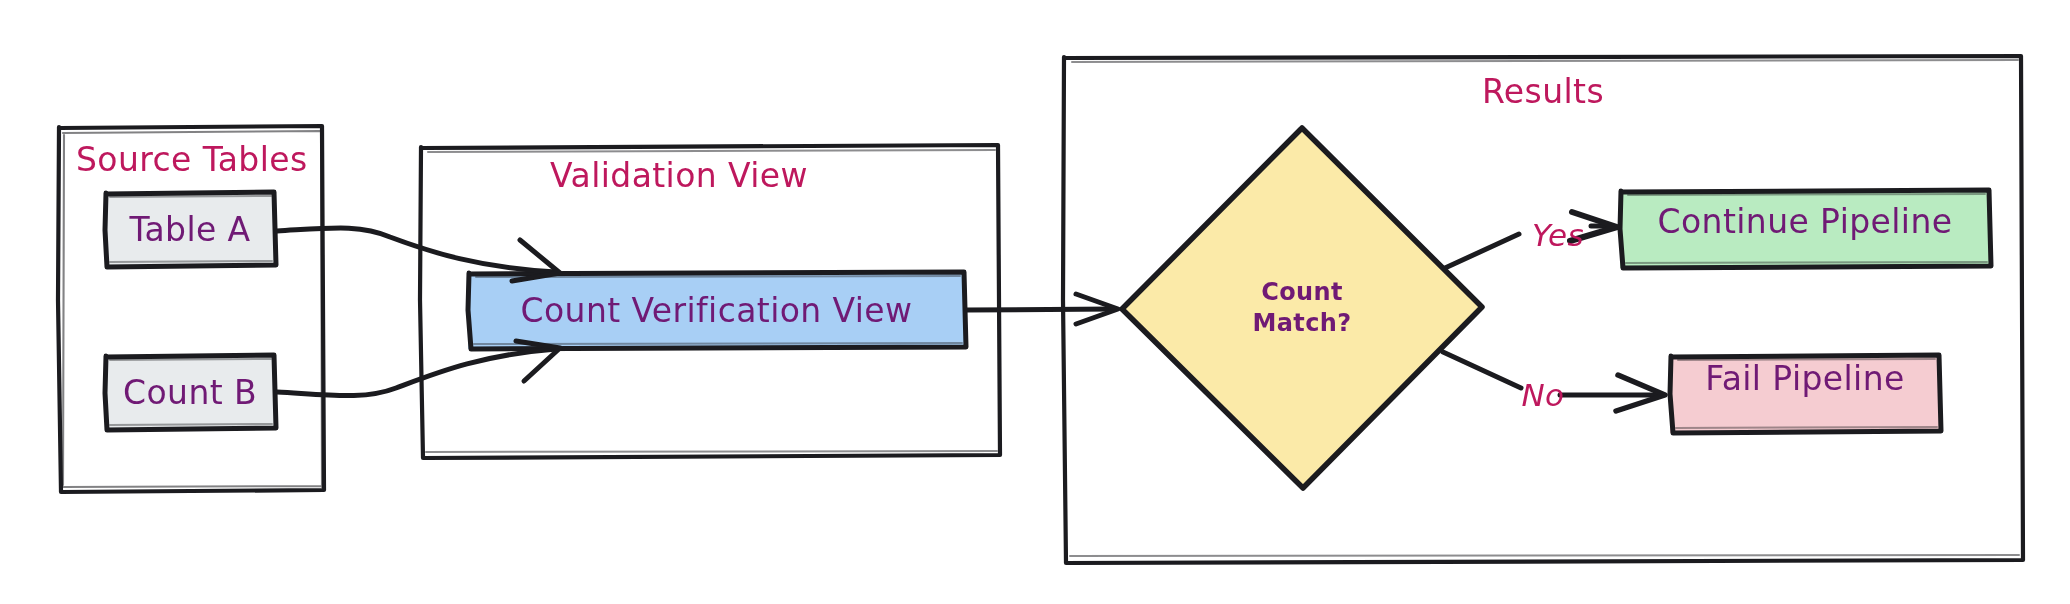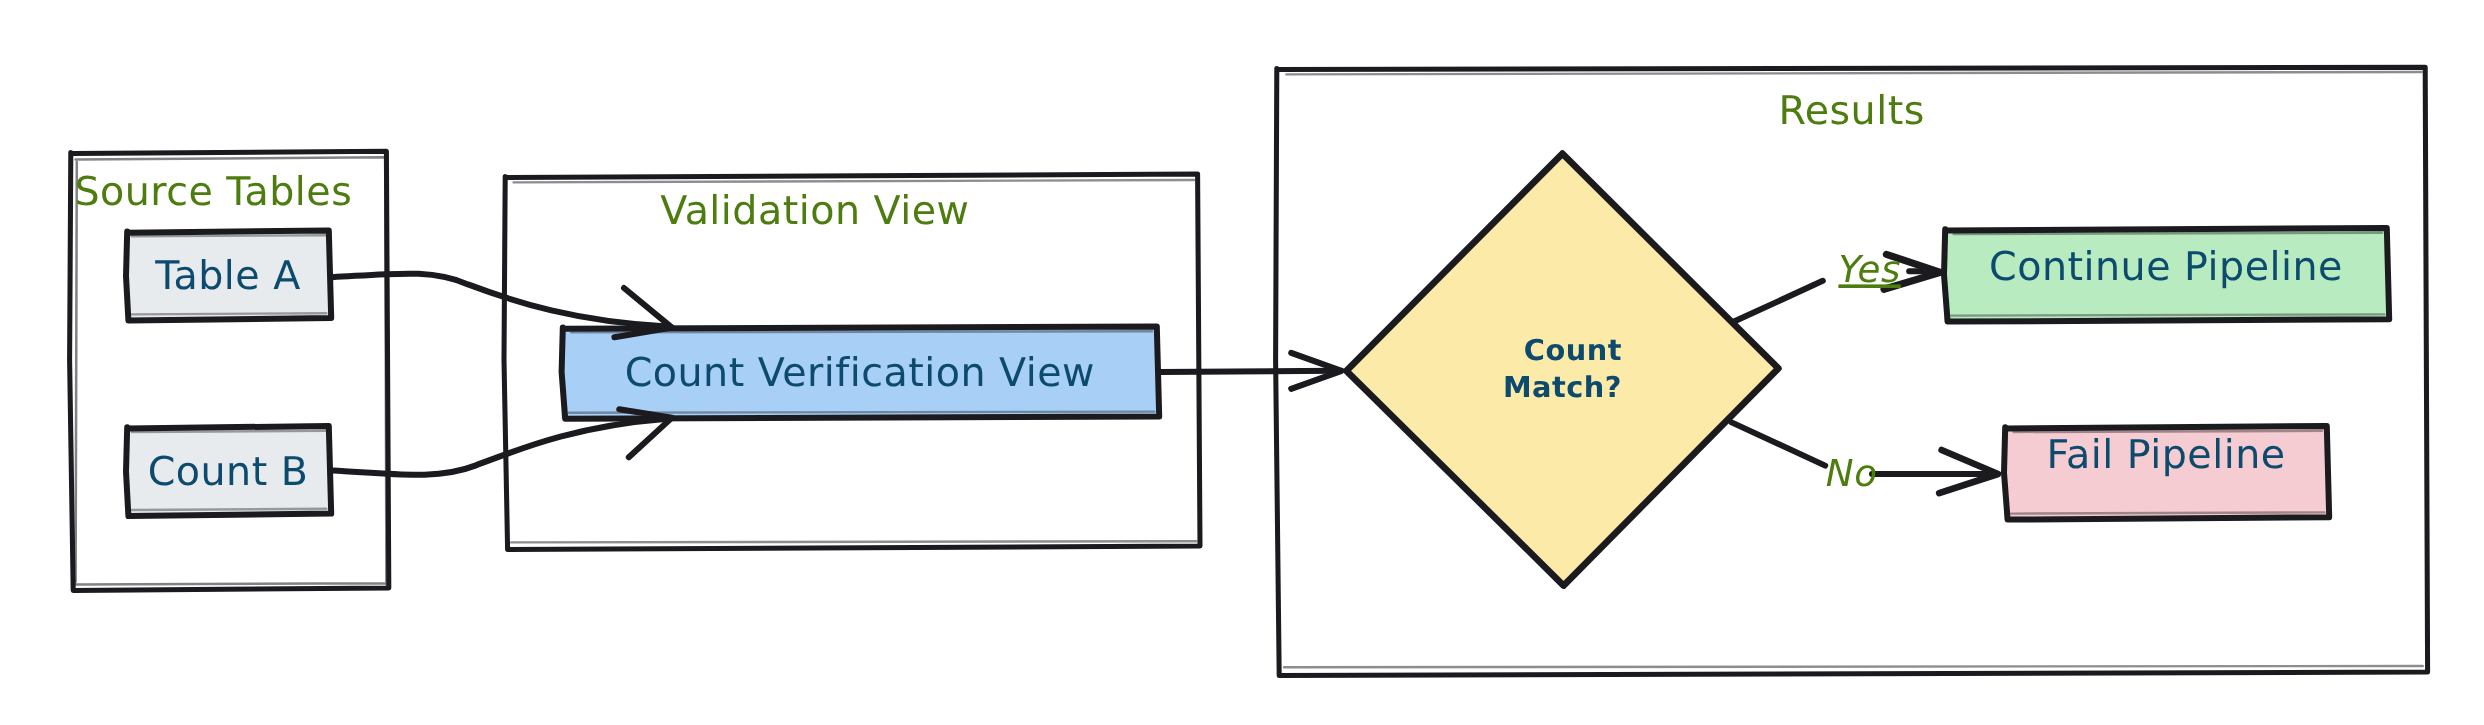--- a/index.html
+++ b/index.html
@@ -24,34 +24,34 @@
     width: 2070px;
     height: 604px;
     pointer-events: none;
   }
   .label {
     position: absolute;
     display: flex;
     align-items: center;
     justify-content: center;
     text-align: right;
-    color: #4d7c0f;
+    color: #be185d;
     font-family: "DejaVu Sans", sans-serif;
     font-weight: 400;
     letter-spacing: 0.4px;
     white-space: pre;
     user-select: none;
   }
   .node-hit {
     position: absolute;
     display: flex;
     align-items: center;
     justify-content: center;
-    text-align: right;
-    color: #0c4a6e;
+    text-align: center;
+    color: #701a75;
     letter-spacing: 0.4px;
     white-space: pre;
     background: transparent;
   }
   .group-title {
     font-size: 33px;
   }
   .node-text {
     font-size: 33px;
   }
@@ -145,36 +145,36 @@
     </g>
 
     <g>
       <path d="M1443 352 L1521 388" fill="none" stroke="#1b1b1f" stroke-width="5" stroke-linecap="round"></path>
       <path d="M1560 395 L1663 395" fill="none" stroke="#1b1b1f" stroke-width="5" stroke-linecap="round"></path>
       <path d="M1618 375 L1665 395 L1616 411" fill="none" stroke="#1b1b1f" stroke-width="5.5" stroke-linecap="round" stroke-linejoin="round"></path>
     </g>
 
   </svg>
 
-  <div class="label group-title" style="left:62px; top:138px; width:240px; height:42px; justify-content:flex-start; padding-left:0;">Source Tables</div>
+  <div class="label group-title" style="left:62px; top:138px; width:240px; height:42px; justify-content:flex-start; padding-left:14px;">Source Tables</div>
 
   <div class="label group-title" style="left:420px; top:154px; width:518px; height:42px;">Validation View</div>
 
   <div class="label group-title" style="left:1063px; top:70px; width:960px; height:42px;">Results</div>
 
   <div class="node-hit node-text" style="left:105px; top:192px; width:170px; height:75px;">Table A</div>
 
   <div class="node-hit node-text" style="left:105px; top:355px; width:170px; height:75px;">Count B</div>
 
   <div class="node-hit node-text" style="left:468px; top:272px; width:497px; height:77px;">Count Verification View</div>
 
   <div class="node-hit diamond-text" style="left:1182px; top:188px; width:240px; height:240px;">Count
 Match?</div>
 
   <div class="node-hit node-text" style="left:1620px; top:190px; width:370px; height:62px;">Continue Pipeline</div>
 
   <div class="node-hit node-text" style="left:1670px; top:339px; width:270px; height:78px;">Fail Pipeline</div>
 
-  <div class="label edge-label" style="left:1518px; top:205px; width:80px; height:40px;text-decoration:underline;">Yes</div>
+  <div class="label edge-label" style="left:1518px; top:215px; width:80px; height:40px;">Yes</div>
 
   <div class="label edge-label" style="left:1512px; top:375px; width:62px; height:40px;">No</div>
 
 </div>
 
 </body></html>

